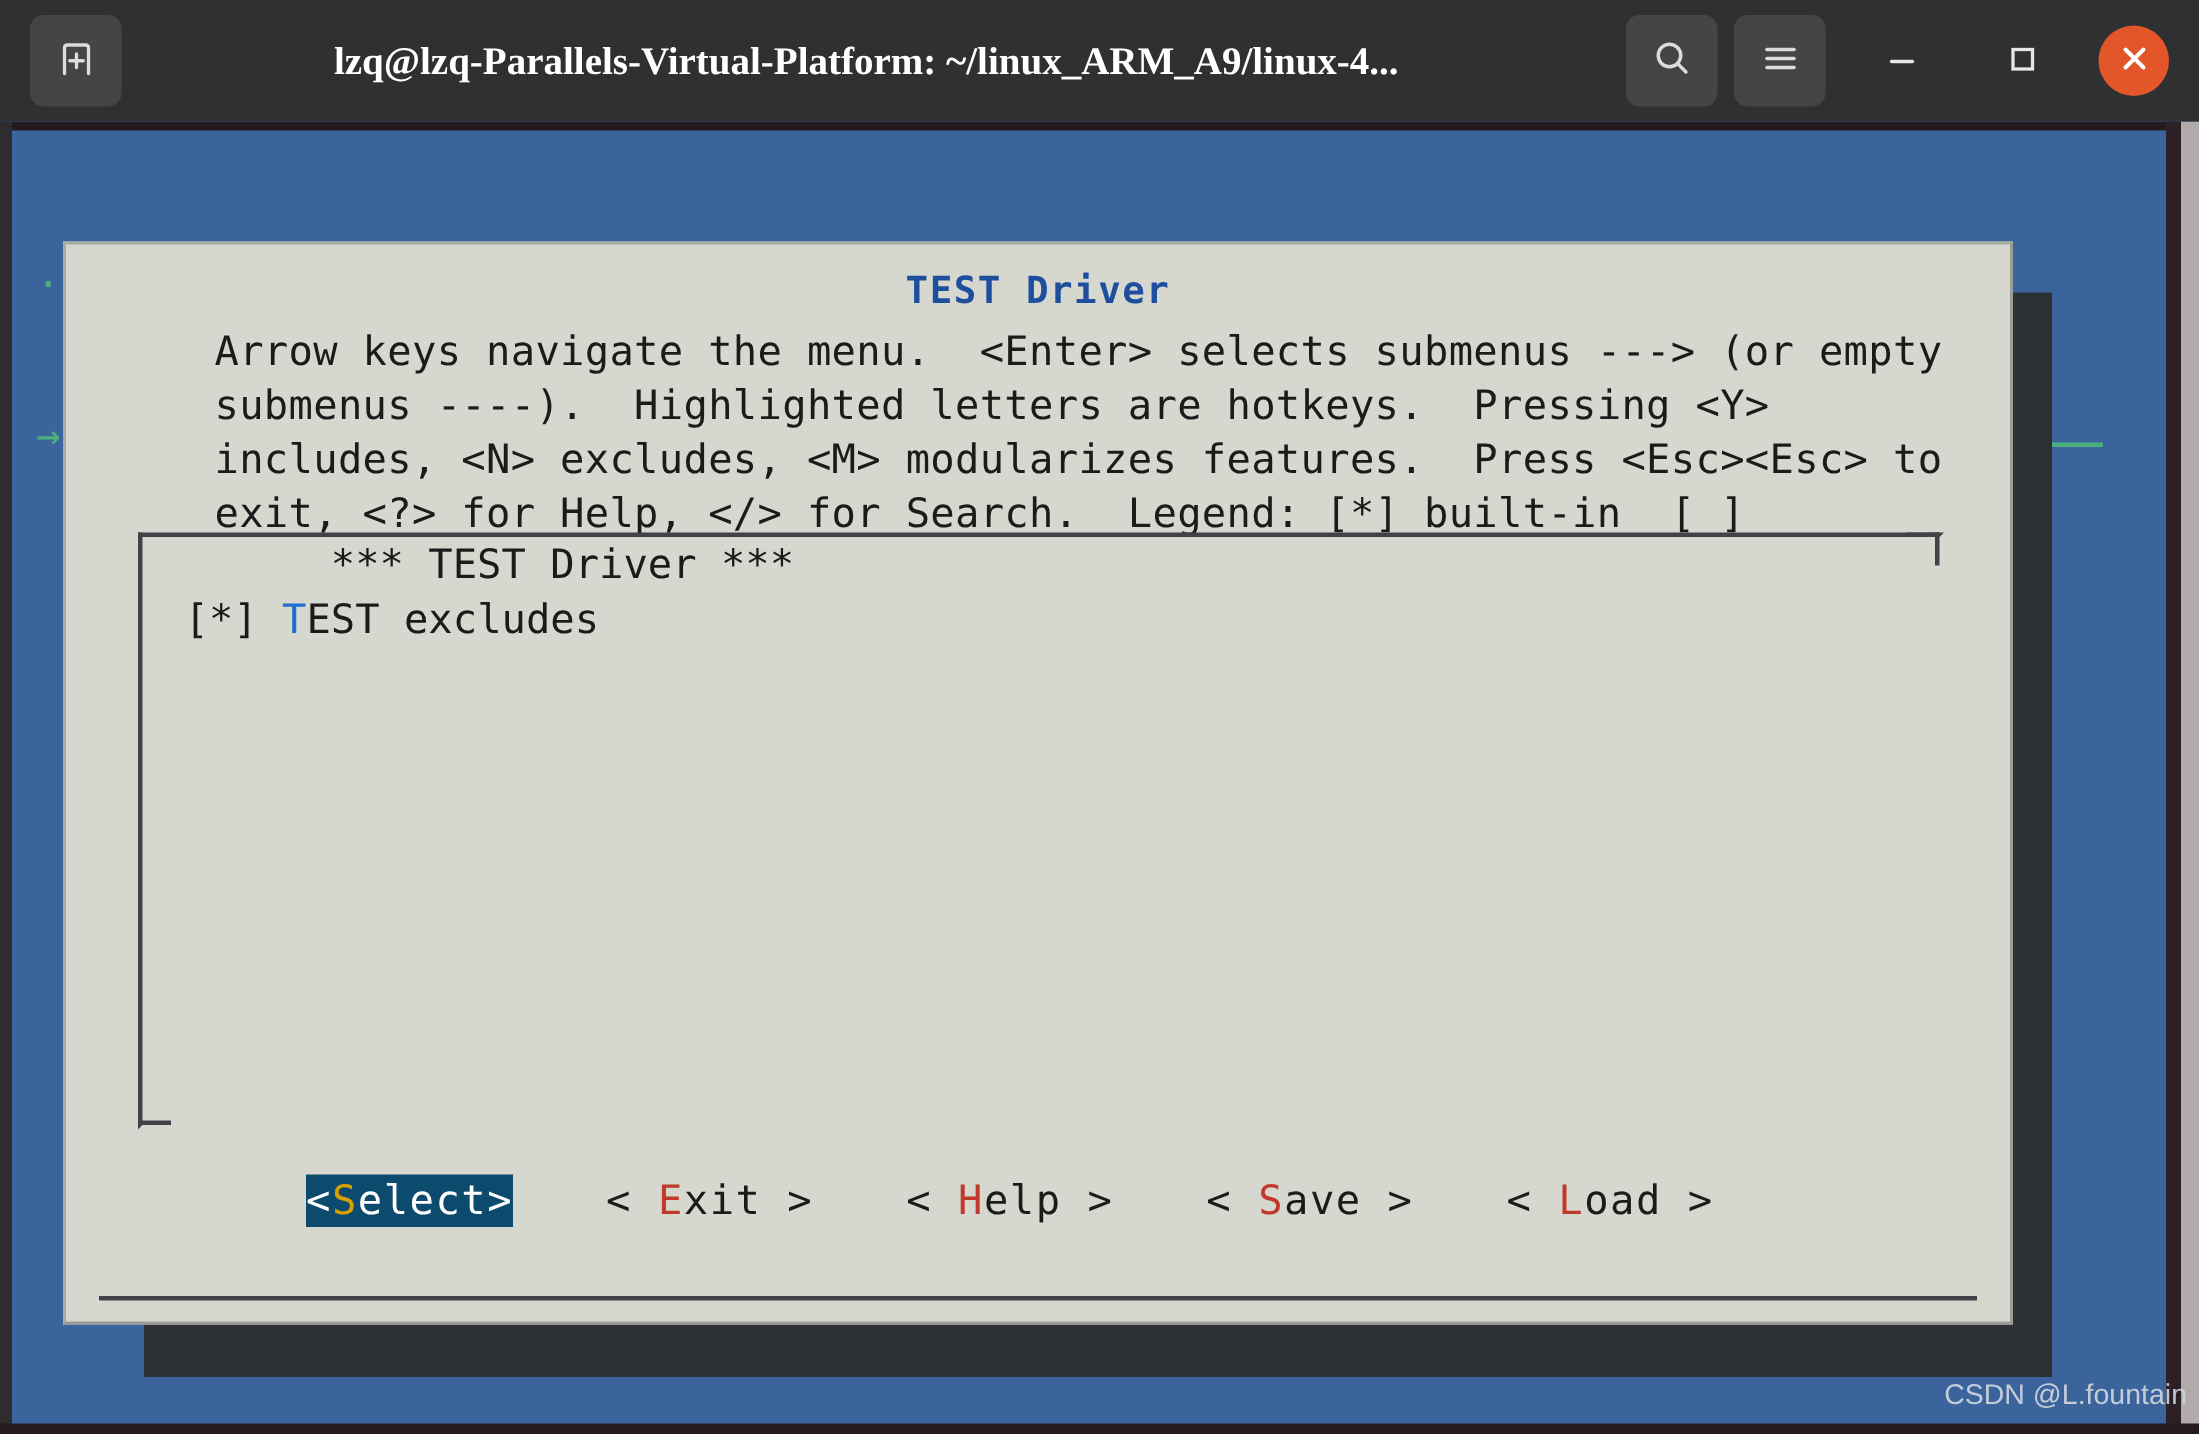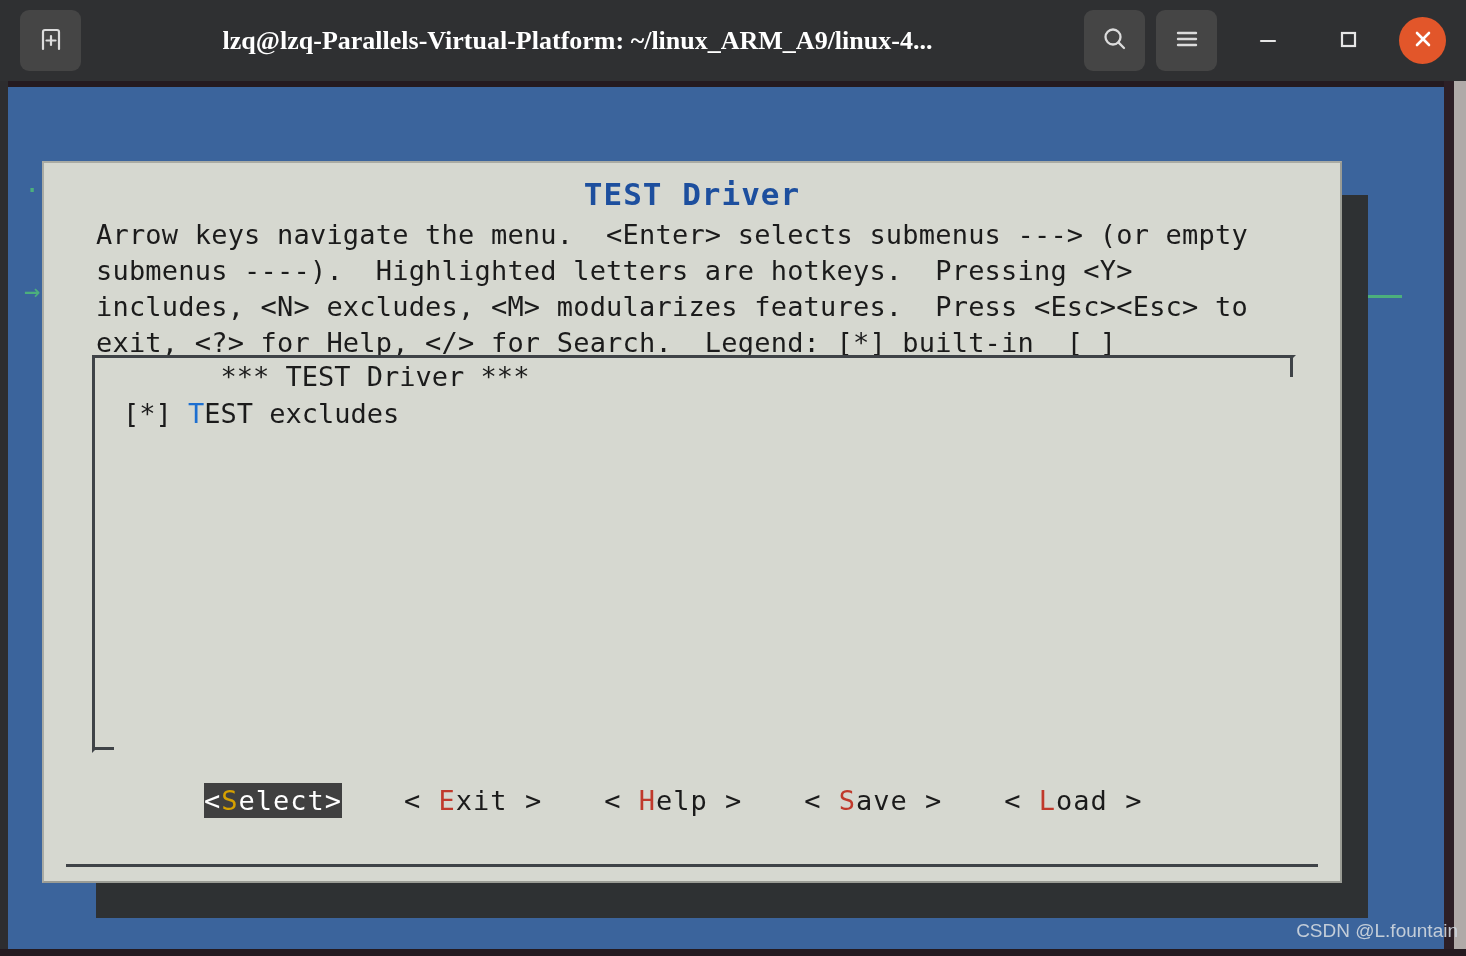--- a/index.html
+++ b/index.html
@@ -125,33 +125,34 @@
     border-left: 2px solid #a9aba4;
     border-right: 2px solid #9a9c95;
     border-bottom: 2px solid #9a9c95;
     font-size: 27px;
   }
 
   #dialog-title {
     text-align: center;
     color: #1d4f9e;
     font-weight: bold;
-    font-size: 31px;
+    font-size: 25px;
     line-height: 30px;
     padding-top: 16px;
     letter-spacing: 1px;
   }
 
   #help-text {
     color: #1b1b1b;
     font-size: 27px;
     line-height: 36px;
     padding: 8px 14px 0 52px;
     white-space: pre-wrap;
     letter-spacing: 0.2px;
+    margin-left: 47px;
   }
 
   
   #listbox {
     position: absolute;
     left: 48px; top: 192px;
     width: 1204px; height: 398px;
     border-top: 3px solid #3f4347;
     border-left: 3px solid #3f4347;
     border-right: 3px solid transparent;
@@ -208,21 +209,21 @@
     display: flex;
     align-items: center;
     font-size: 27px;
     white-space: pre;
     color: #1b1b1b;
     letter-spacing: 1px;
   }
   .btn { margin-right: 62px; }
   #btn-select {
     margin-left: 160px;
-    background: #404040;
+    background: #0c4a6e;
     color: #ffffff;
     padding: 2px 0;
   }
   .hotkey-red { color: #c0392b; }
 
   
   #watermark {
     position: absolute;
     right: 8px; bottom: 14px;
     color: #cfd6de;

